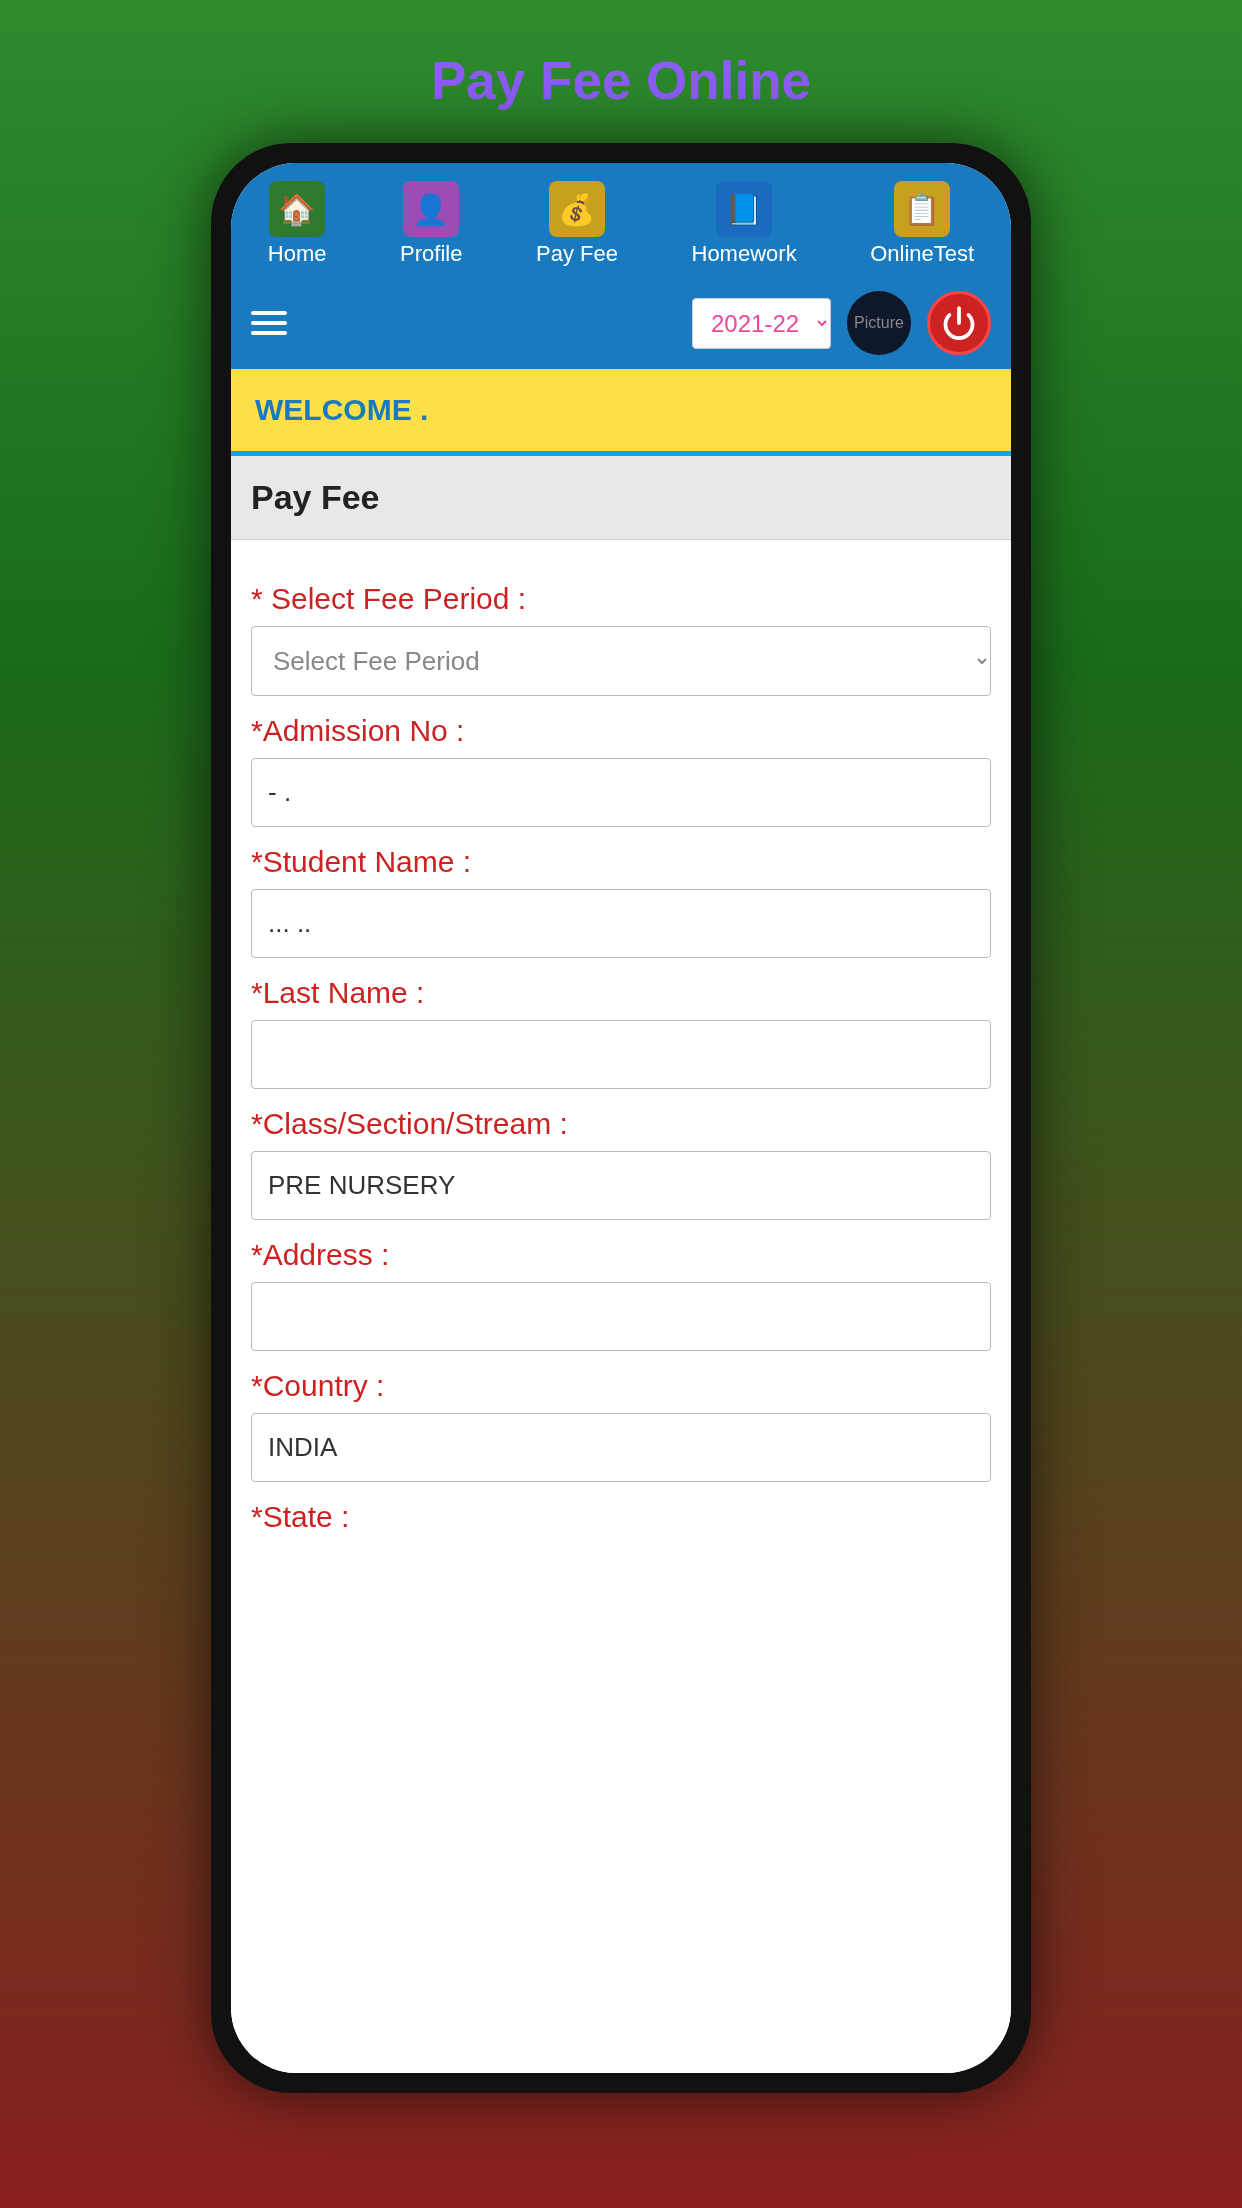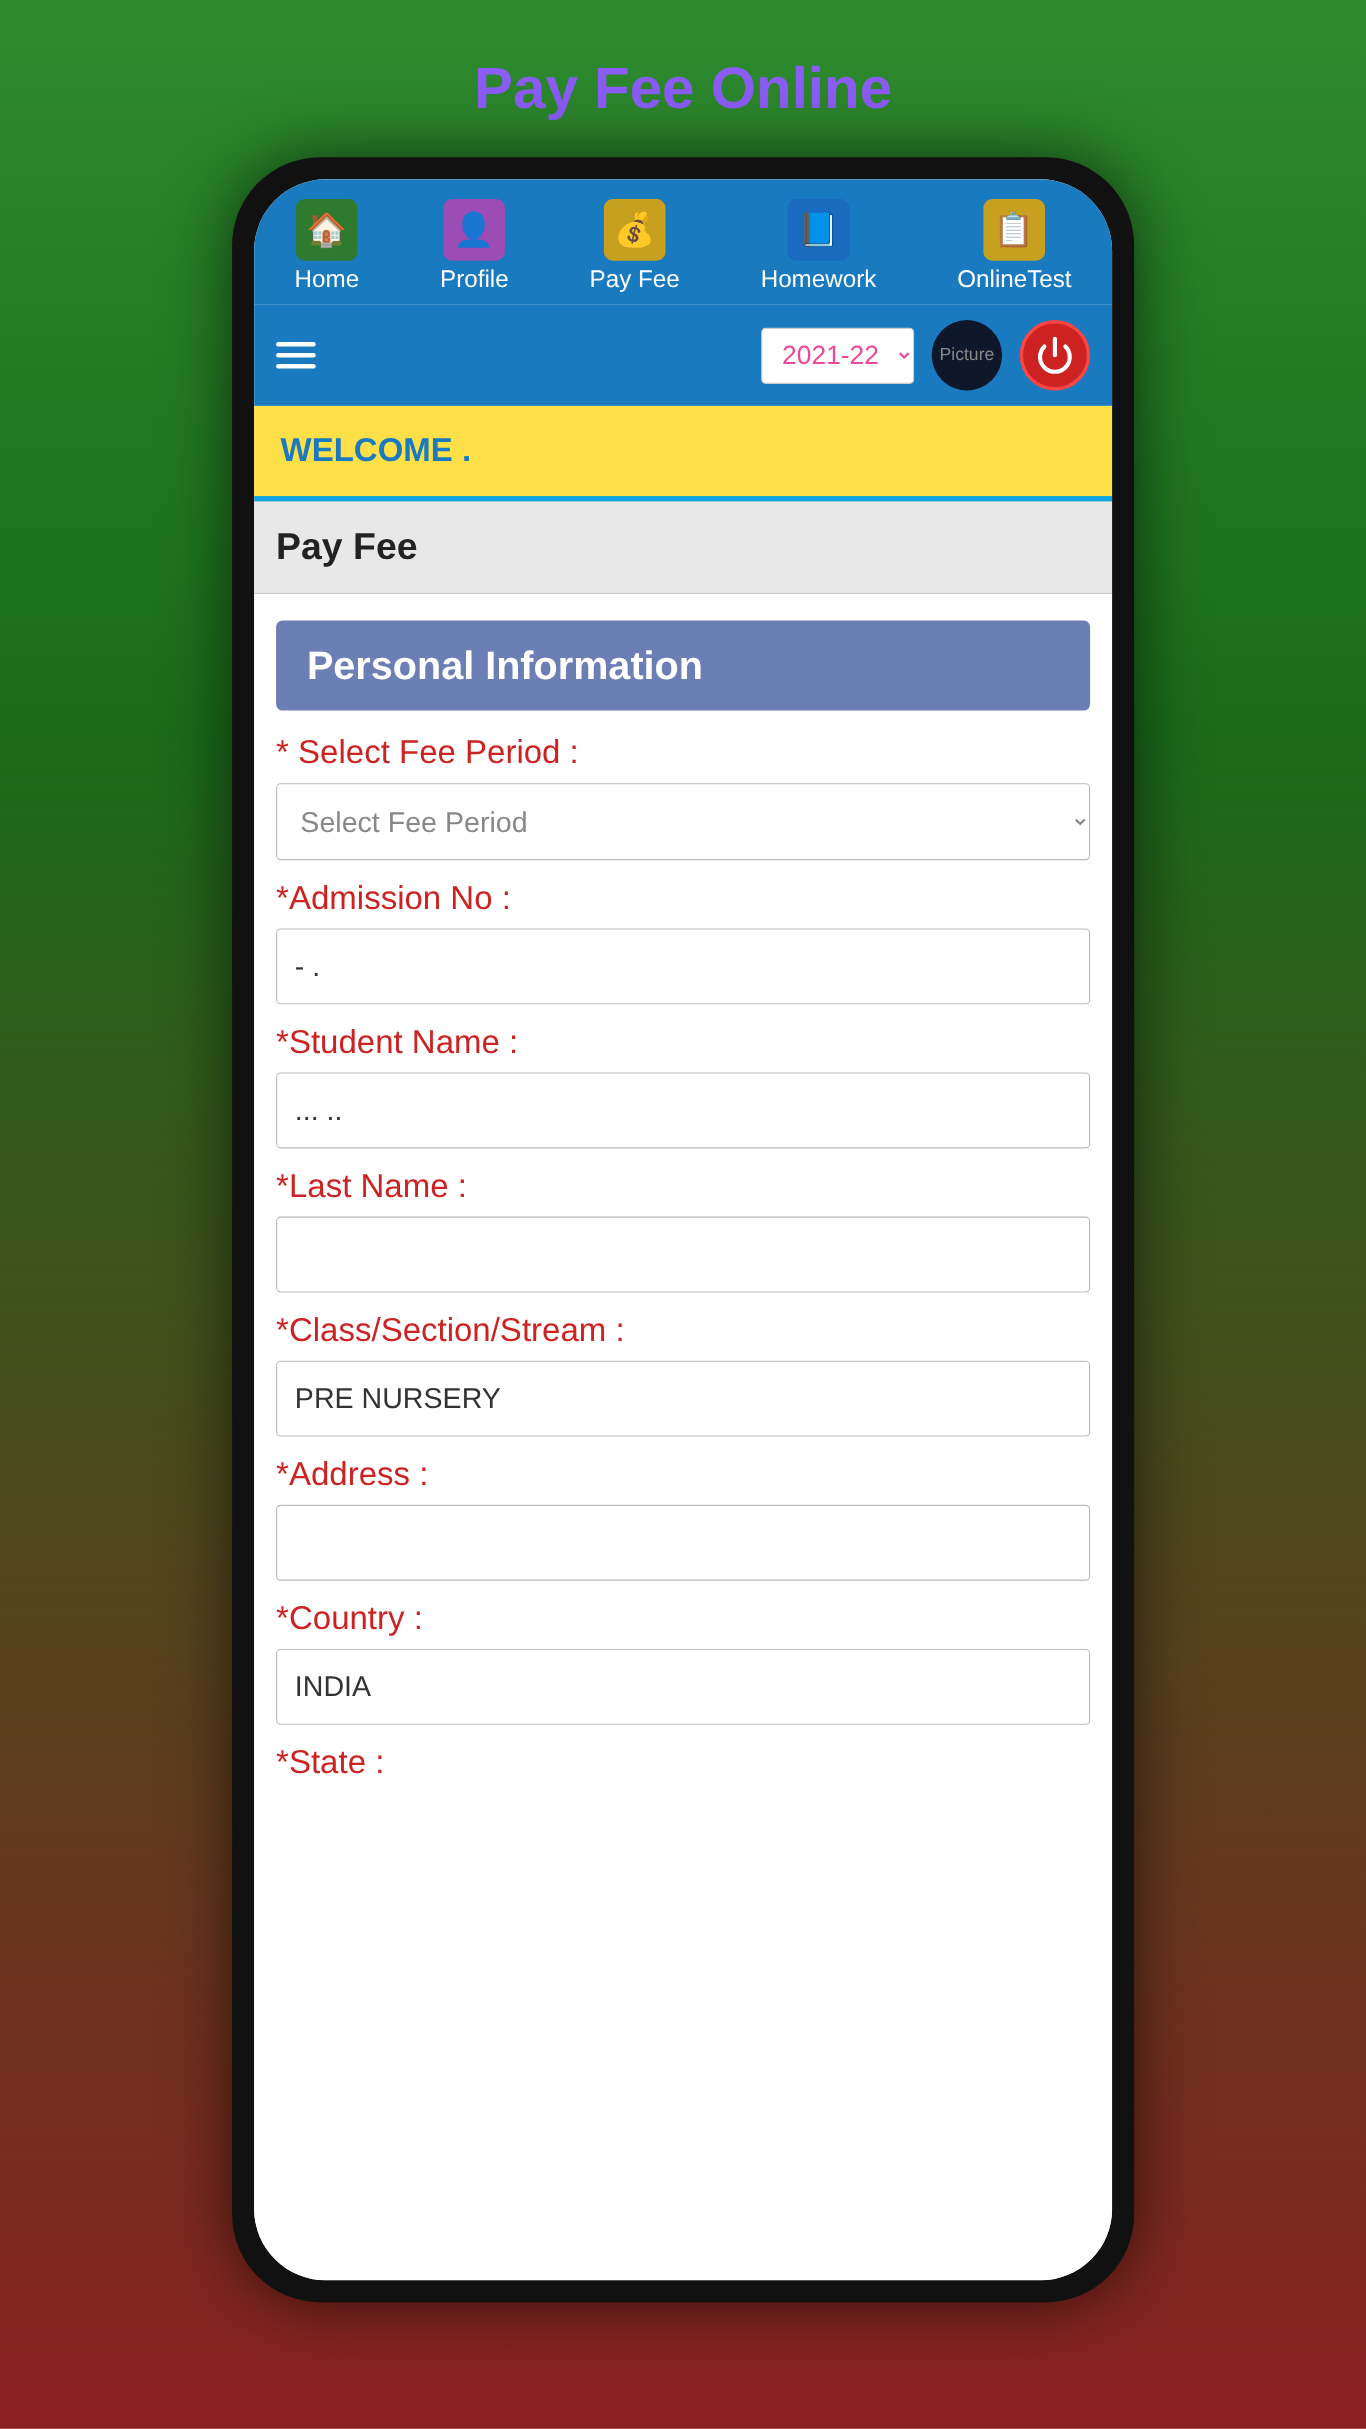--- a/index.html
+++ b/index.html
@@ -291,21 +291,20 @@
       <span class="welcome-text">WELCOME .</span>
     </div>
 
     <div class="page-heading">
       <span class="page-heading-text">Pay Fee</span>
     </div>
 
     <div class="form-area">
 
       
-      <div class="section-header">Personal Information</div>
 
       
       <label class="form-label">* Select Fee Period :</label>
 
       
       <div class="select-wrapper">
         <select class="form-select">
           <option value="">Select Fee Period</option>
         </select>
       </div>

